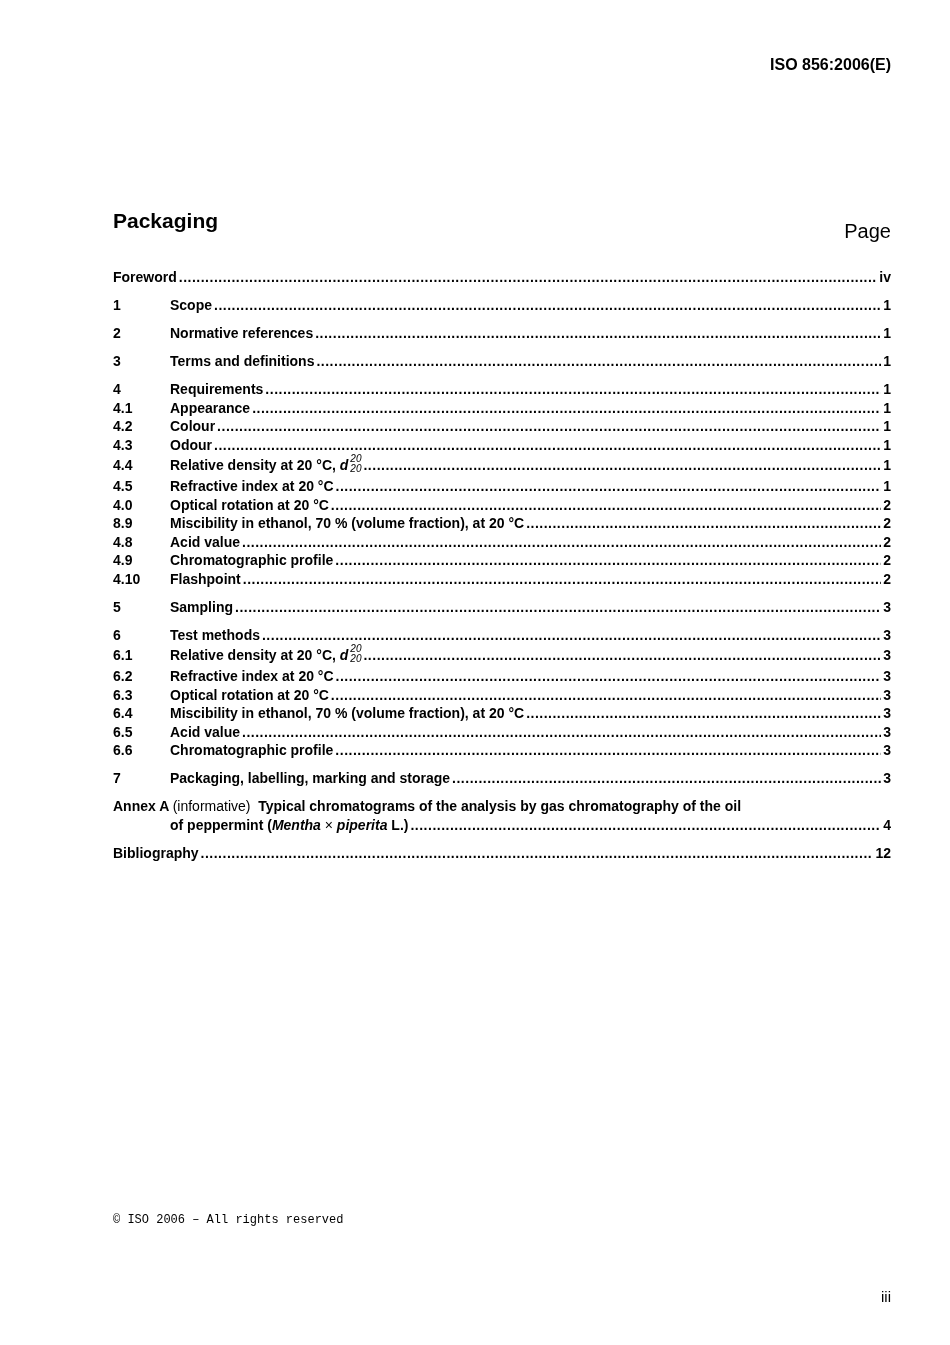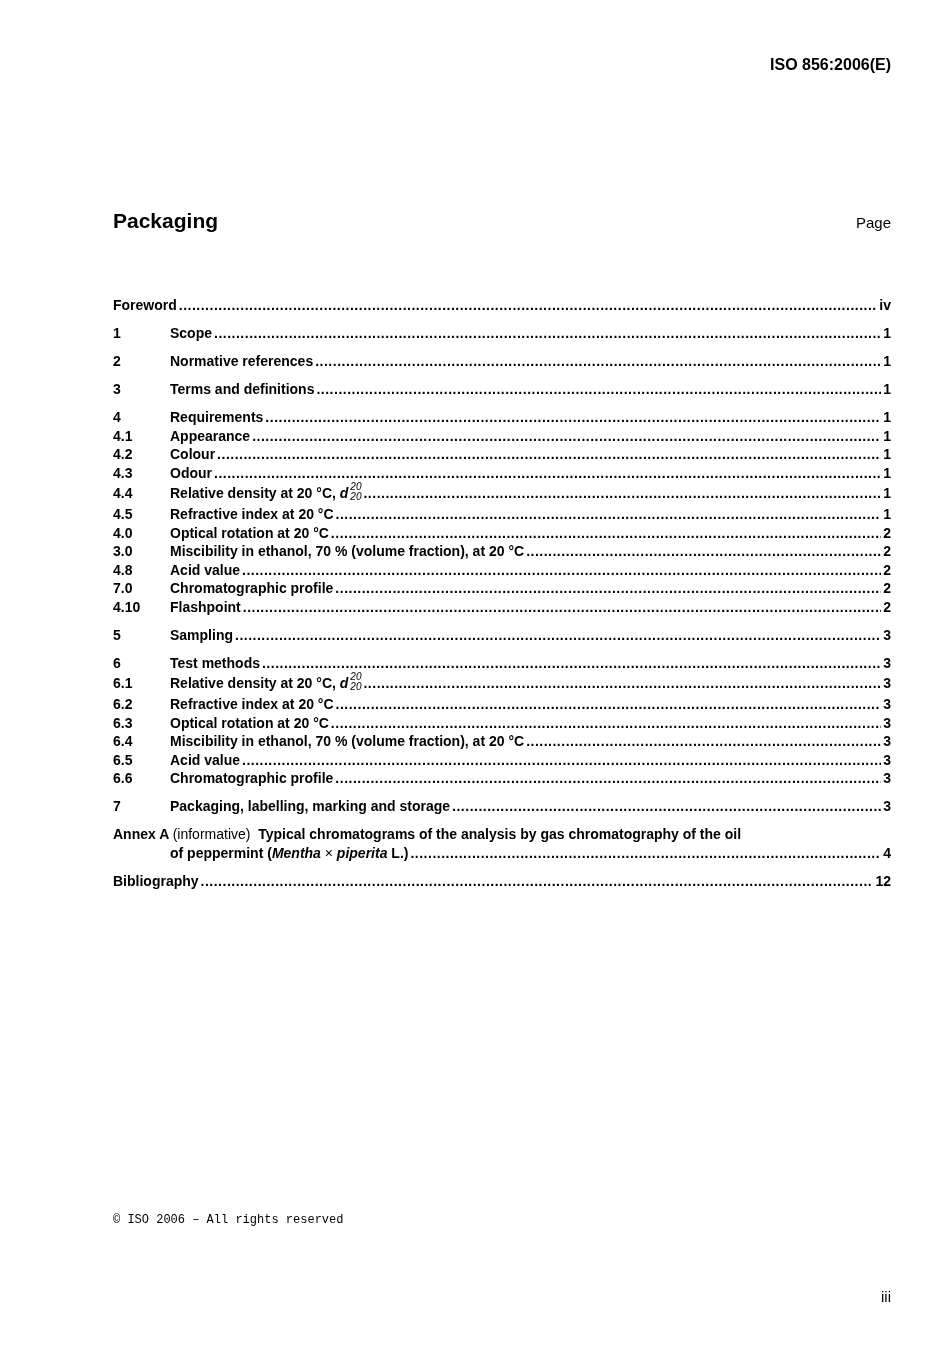--- a/index.html
+++ b/index.html
@@ -1,27 +1,27 @@
 <!DOCTYPE html>
 <html><head>
 <meta charset="utf-8">
 <style>
   html, body { margin: 0; padding: 0; background: #ffffff; }
   body { width: 950px; height: 1345px; position: relative; overflow: hidden;
          font-family: "Liberation Sans", sans-serif; color: #000; }
   .header-id { position: absolute; top: 56px; right: 59px; font-size: 16px; font-weight: bold; }
   .contents-title { position: absolute; top: 209px; left: 113px; font-size: 21px; font-weight: bold; }
-  .page-label { position: absolute; top: 214px; right: 59px; font-size: 15px; }
+  .page-label { position: absolute; top: 220px; right: 59px; font-size: 20px; }
   .toc { position: absolute; top: 268px; left: 113px; width: 778px; }
   .row { display: flex; align-items: baseline; font-size: 14px; font-weight: bold;
          height: 18.5px; line-height: 18.5px; white-space: nowrap; }
   .row.gap { margin-top: 9.5px; }
   .row.tall { height: 23px; line-height: 23px; }
   .num { width: 57px; flex: none; }
-  .title { flex: none; margin-top: 28px; }
+  .title { flex: none; }
   .dots { flex: 1 1 auto; overflow: hidden; margin: 0 2px; }
   .dots::after { content: "........................................................................................................................................................................................................................................................"; letter-spacing: 0.5px; }
   .pg { flex: none; }
   .nb { font-weight: normal; }
   .it { font-style: italic; }
   .sub { display: inline-block; vertical-align: middle; font-size: 10px; font-weight: normal; line-height: 10px; text-align: left; margin-left: 2px; position: relative; top: -2px; font-style: italic; }
   .sub span { display: block; }
   .annex-line2 { padding-left: 57px; }
   .footer-left { position: absolute; top: 1213px; left: 113px; font-size: 12px; font-family: Liberation Mono, monospace; }
   .footer-right { position: absolute; top: 1288px; right: 59px; font-size: 15px; }
@@ -95,33 +95,33 @@
       <span class="dots"></span>
       <span class="pg">1</span>
   </div>
   <div class="row">
     <span class="num">4.0</span>
       <span class="title">Optical rotation at 20 °C</span>
       <span class="dots"></span>
       <span class="pg">2</span>
   </div>
   <div class="row">
-    <span class="num">3.0</span>
+    <span class="num">8.9</span>
       <span class="title">Miscibility in ethanol, 70 % (volume fraction), at 20 °C</span>
       <span class="dots"></span>
       <span class="pg">2</span>
   </div>
   <div class="row">
     <span class="num">4.8</span>
       <span class="title">Acid value</span>
       <span class="dots"></span>
       <span class="pg">2</span>
   </div>
   <div class="row">
-    <span class="num">7.0</span>
+    <span class="num">4.9</span>
       <span class="title">Chromatographic profile</span>
       <span class="dots"></span>
       <span class="pg">2</span>
   </div>
   <div class="row">
     <span class="num">4.10</span>
       <span class="title">Flashpoint</span>
       <span class="dots"></span>
       <span class="pg">2</span>
   </div>

